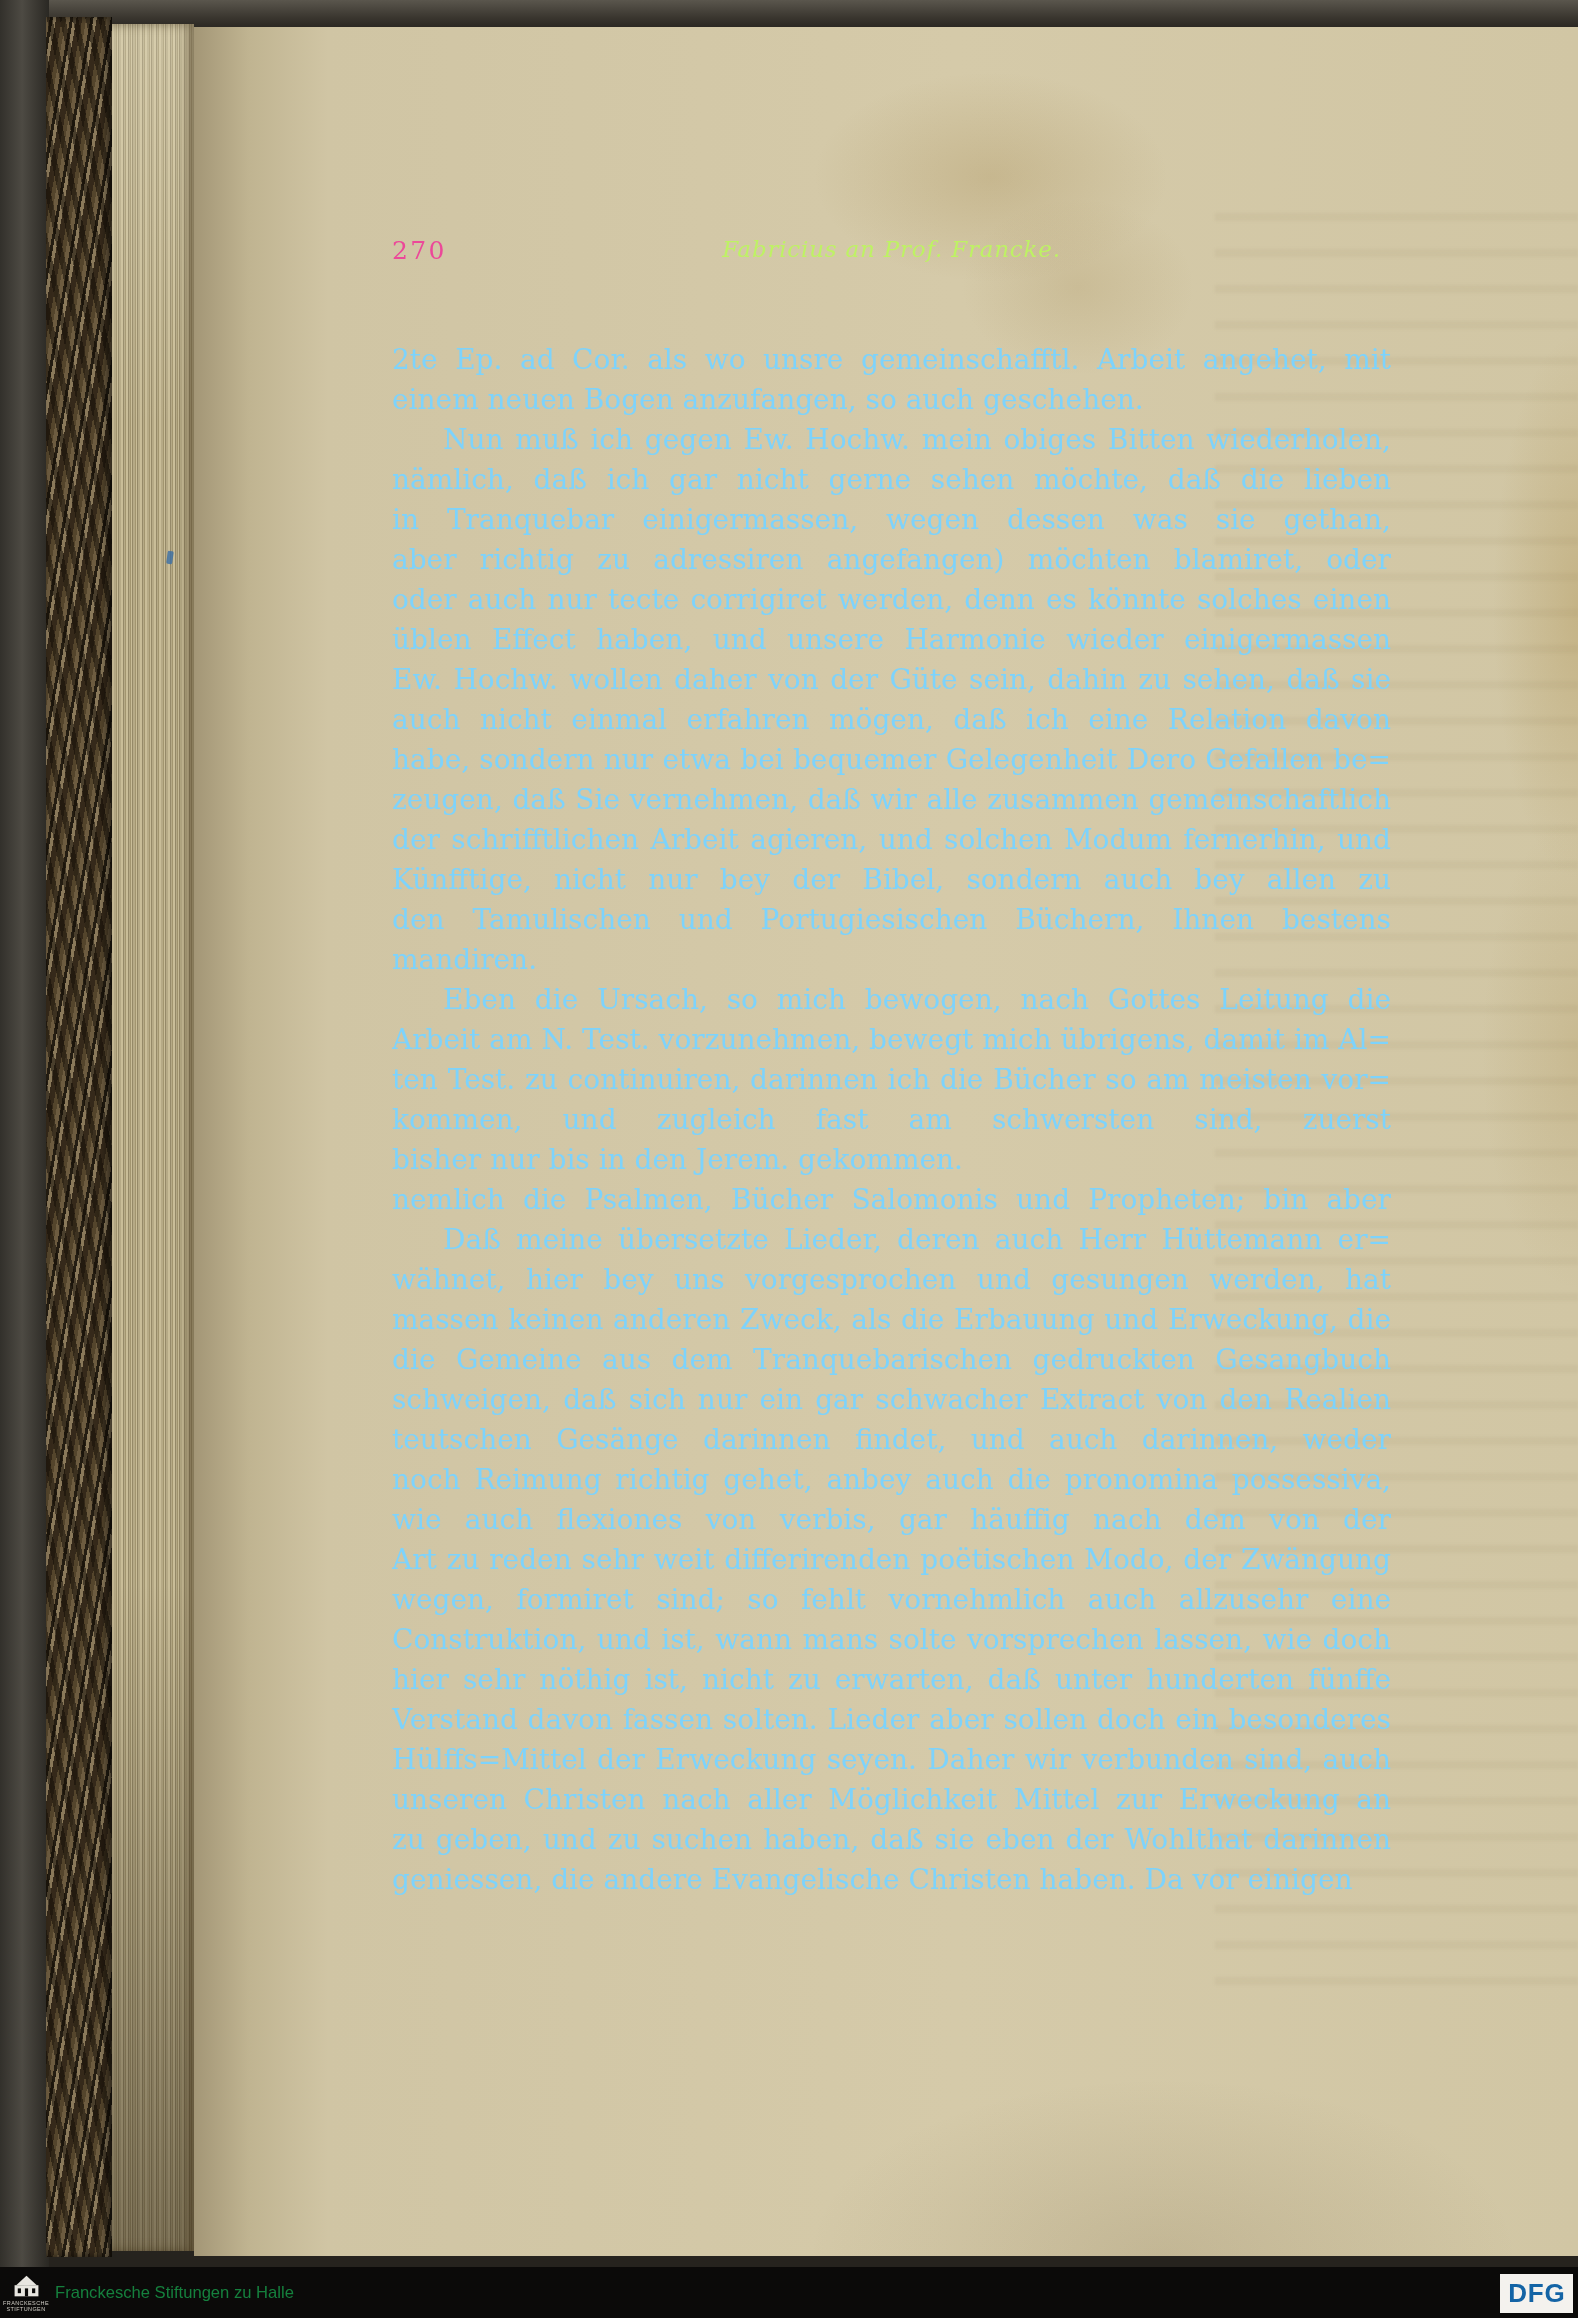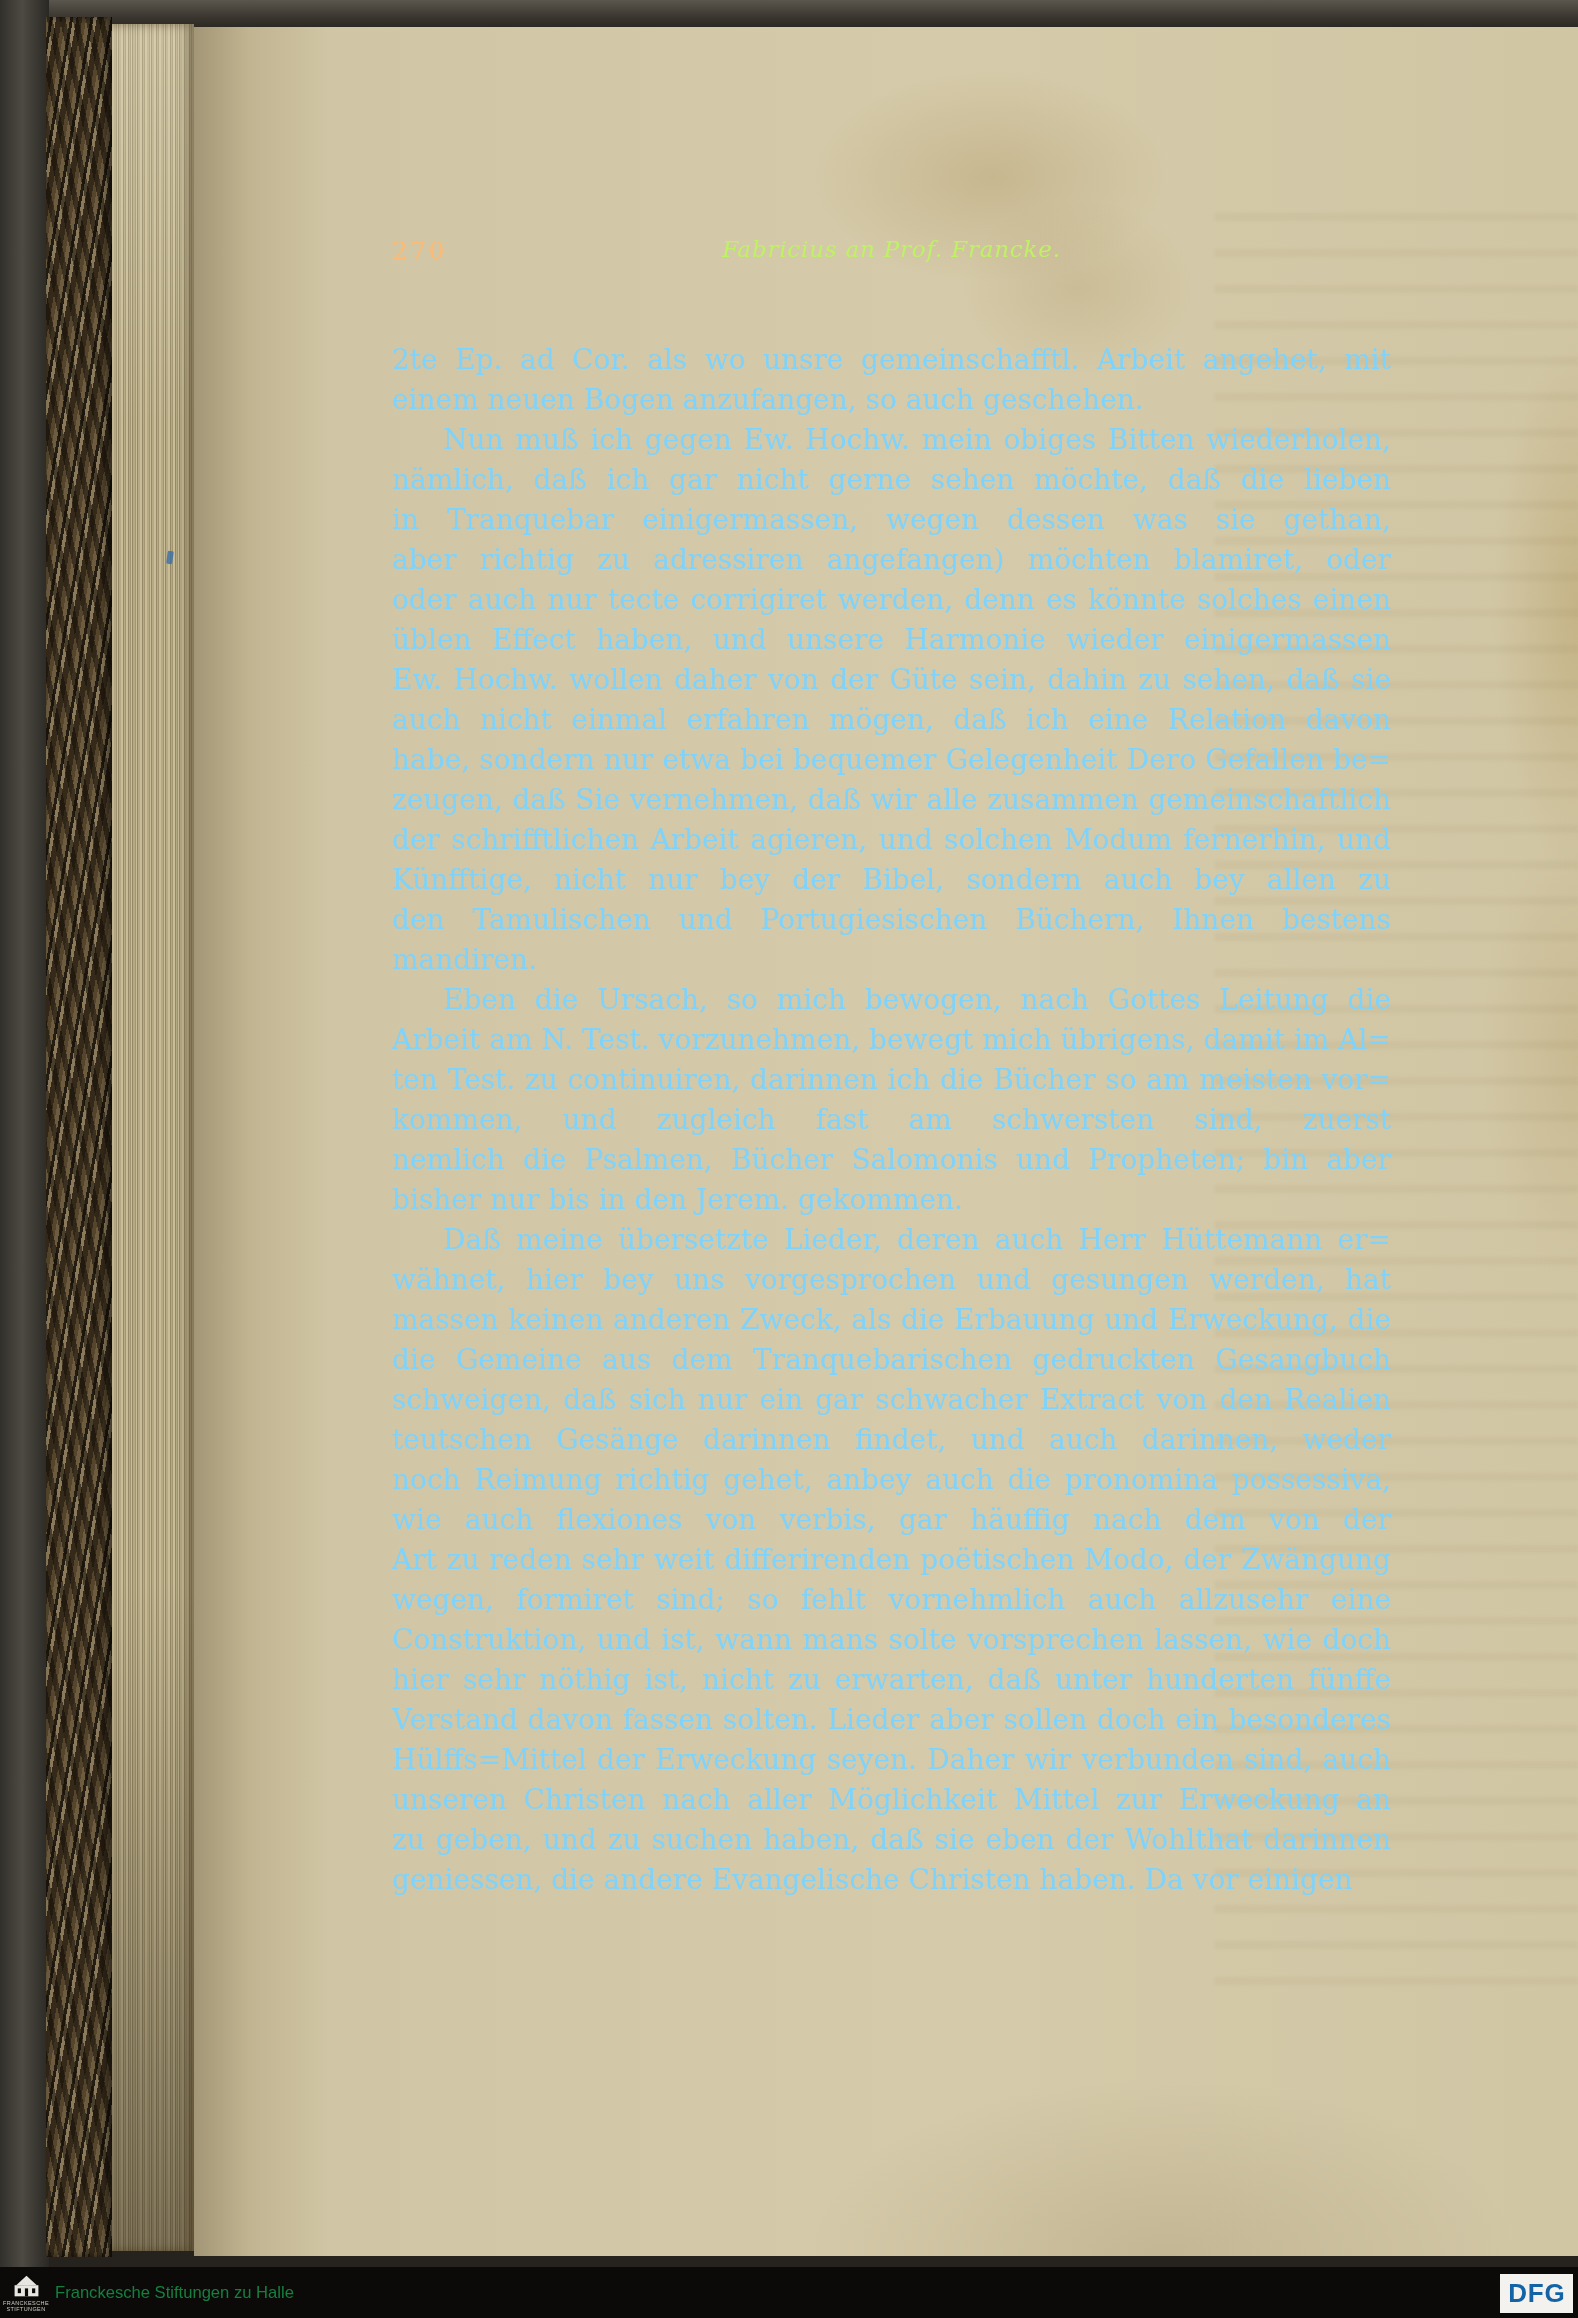--- a/index.html
+++ b/index.html
@@ -48,21 +48,21 @@
       linear-gradient(90deg,#a39676 0px,#c0b491 55px,#d0c5a4 134px,#d5caa9 55%,#d1c6a4 100%);
   }
   #bleedthrough {
     position:absolute; top:158px; right:0; width:363px; height:1815px;
     background:repeating-linear-gradient(180deg, rgba(0,0,0,0) 0 28px, rgba(110,92,55,.06) 28px 36px);
     filter:blur(1.6px);
   }
   
   #header-row { position:absolute; left:392px; top:236px; width:999px; height:35px; color:#38permanent; }
   #page-number {
-    position:absolute; left:0; top:0; font-size:25px; letter-spacing:2.4px; color:#fdba74;
+    position:absolute; left:0; top:0; font-size:25px; letter-spacing:2.4px; color:#ec4899;
   }
   #running-header {
     display:block; text-align:center; font-size:23px; color:#bef264; letter-spacing:0.8px;font-style:italic;
   }
   
   #text-block {
     position:absolute; left:392px; top:340px; width:999px;
     font-size:28px; color:#7dd3fc;
     text-rendering:optimizeLegibility;
   }
@@ -129,22 +129,22 @@
       <div class="line">habe, sondern nur etwa bei bequemer Gelegenheit Dero Gefallen be=</div>
       <div class="line">zeugen, daß Sie vernehmen, daß wir alle zusammen gemeinschaftlich in</div>
       <div class="line">der schrifftlichen Arbeit agieren, und solchen Modum fernerhin, und aufs</div>
       <div class="line">Künfftige, nicht nur bey der Bibel, sondern auch bey allen zu drucken=</div>
       <div class="line">den Tamulischen und Portugiesischen Büchern, Ihnen bestens recom=</div>
       <div class="line last">mandiren.</div>
       <div class="line indent">Eben die Ursach, so mich bewogen, nach Gottes Leitung die</div>
       <div class="line">Arbeit am N. Test. vorzunehmen, bewegt mich übrigens, damit im Al=</div>
       <div class="line">ten Test. zu continuiren, darinnen ich die Bücher so am meisten vor=</div>
       <div class="line">kommen, und zugleich fast am schwersten sind, zuerst vorgenommen,</div>
+      <div class="line last">bisher nur bis in den Jerem. gekommen.</div>
       <div class="line">nemlich die Psalmen, Bücher Salomonis und Propheten; bin aber</div>
-      <div class="line last">bisher nur bis in den Jerem. gekommen.</div>
       <div class="line indent">Daß meine übersetzte Lieder, deren auch Herr Hüttemann er=</div>
       <div class="line">wähnet, hier bey uns vorgesprochen und gesungen werden, hat ebener=</div>
       <div class="line">massen keinen anderen Zweck, als die Erbauung und Erweckung, die</div>
       <div class="line">die Gemeine aus dem Tranquebarischen gedruckten Gesangbuch nicht</div>
       <div class="line">schweigen, daß sich nur ein gar schwacher Extract von den Realien der</div>
       <div class="line">teutschen Gesänge darinnen findet, und auch darinnen, weder Metrum</div>
       <div class="line">noch Reimung richtig gehet, anbey auch die pronomina possessiva,</div>
       <div class="line">wie auch flexiones von verbis, gar häuffig nach dem von der gemeinen</div>
       <div class="line">Art zu reden sehr weit differirenden poëtischen Modo, der Zwängung</div>
       <div class="line">wegen, formiret sind; so fehlt vornehmlich auch allzusehr eine richtige</div>

